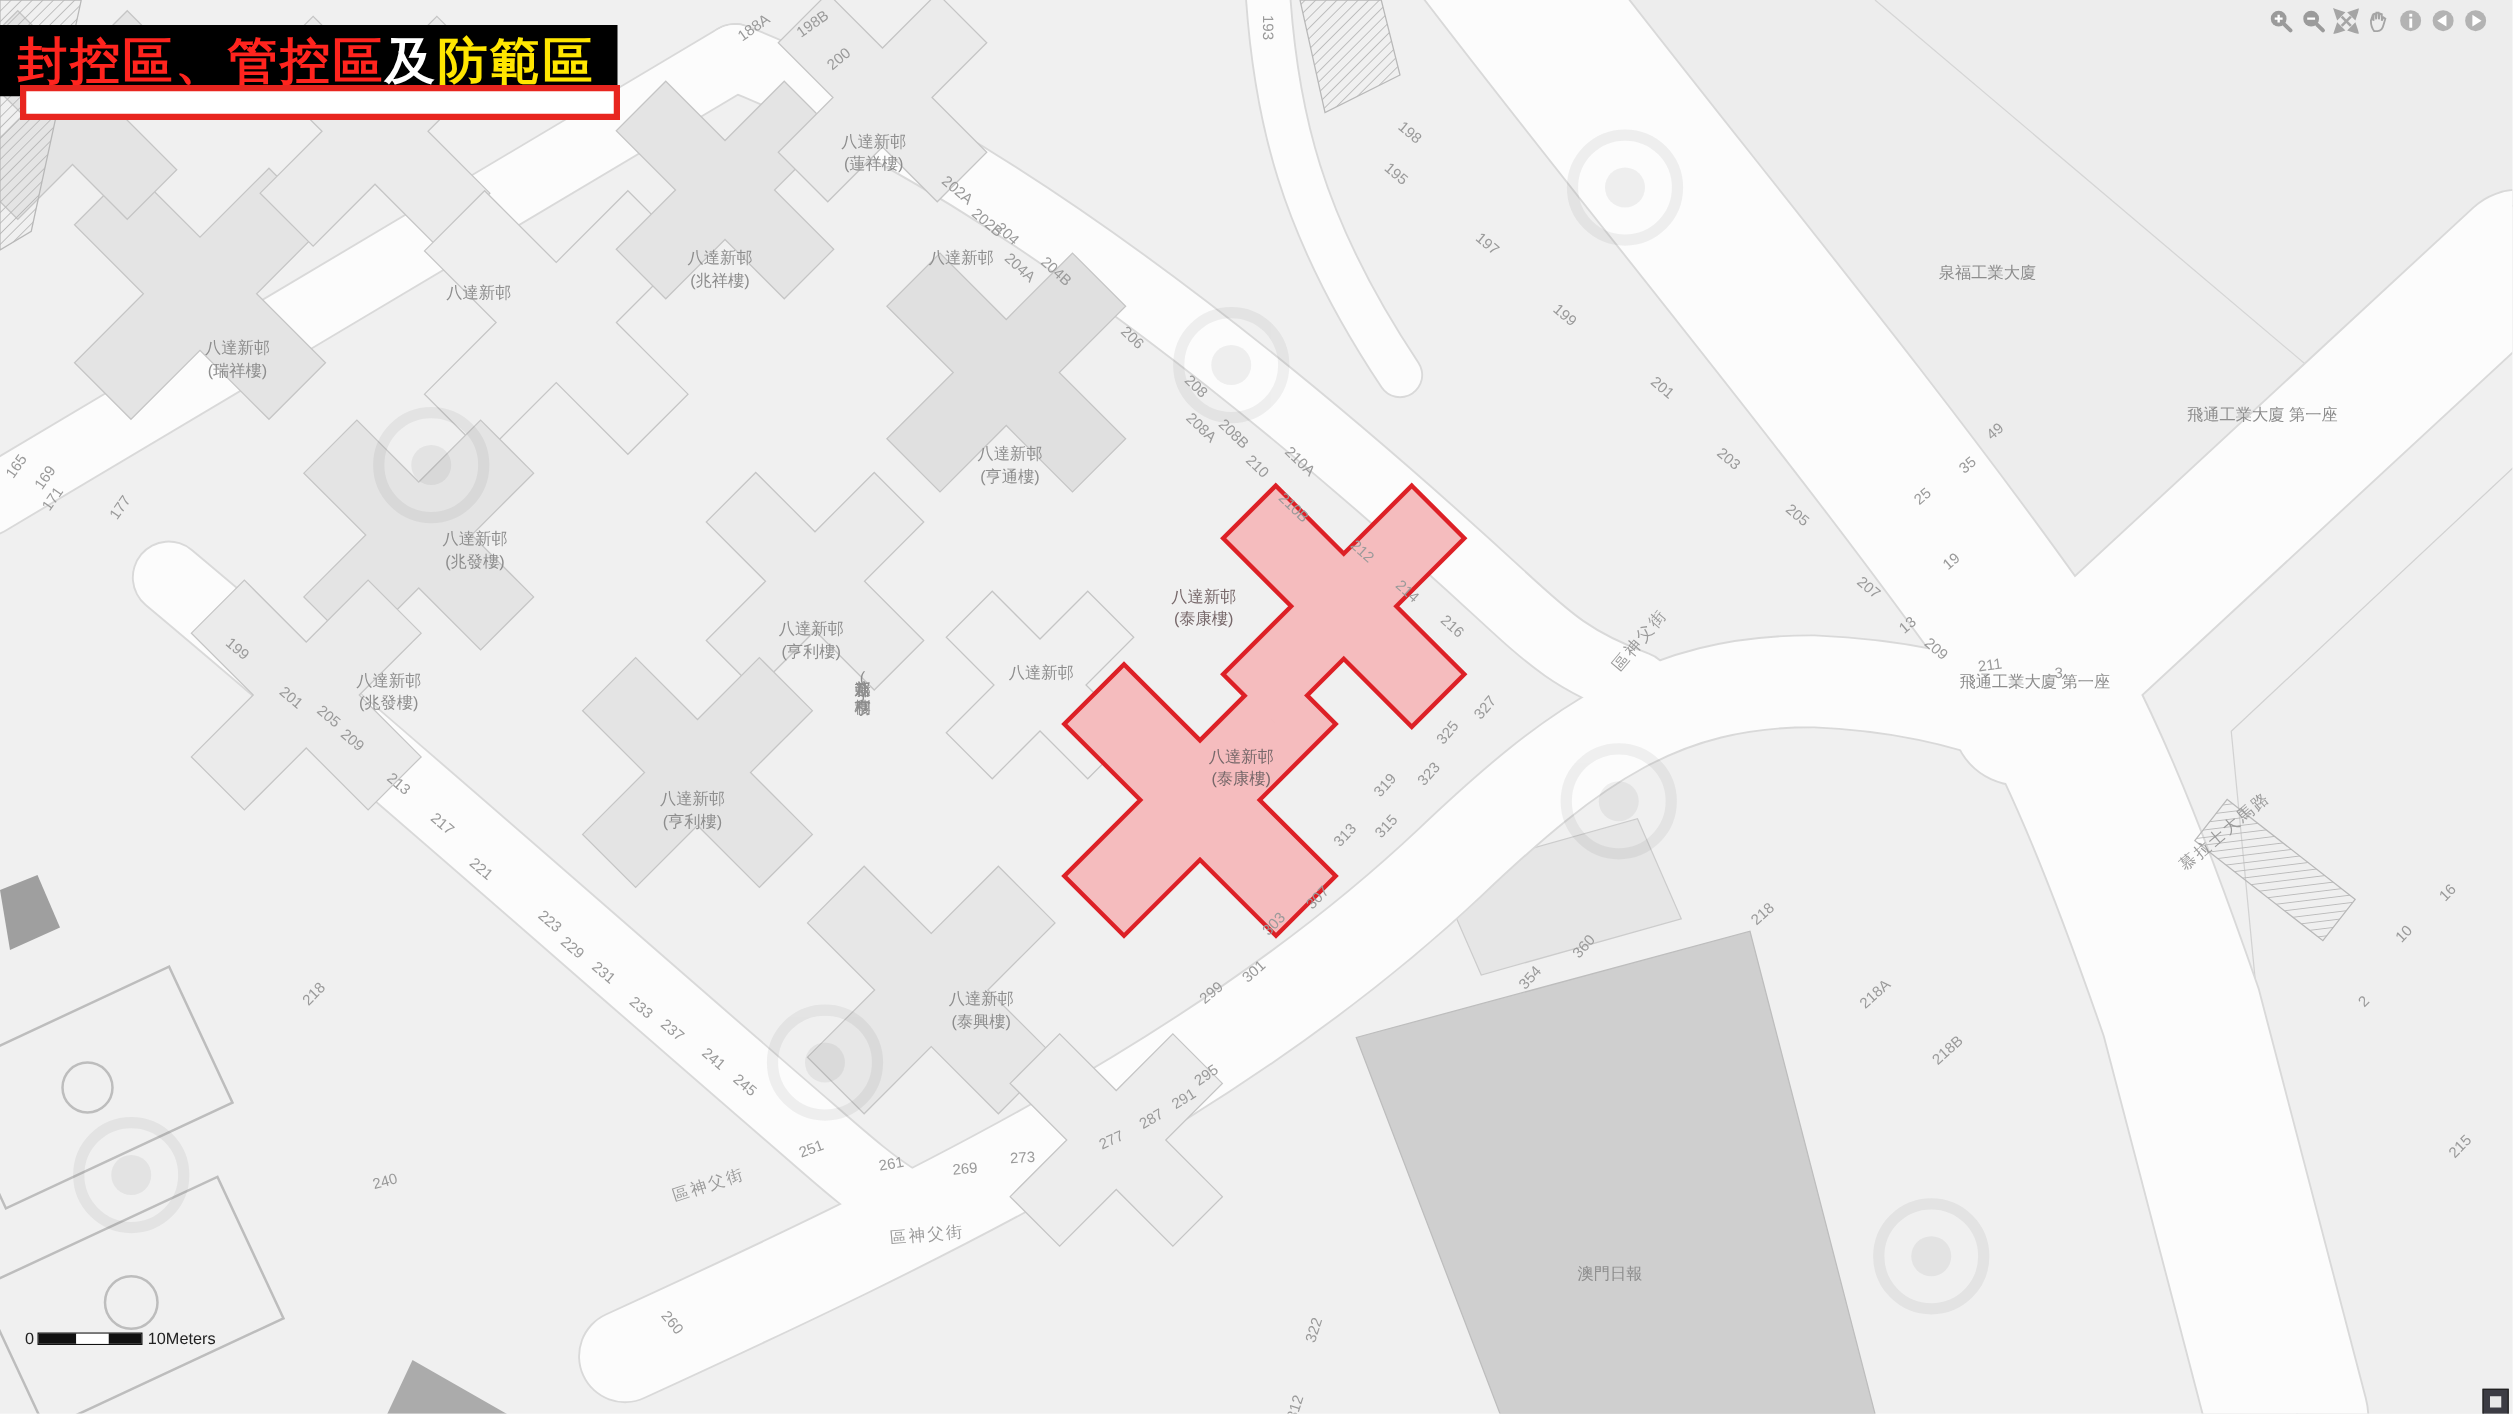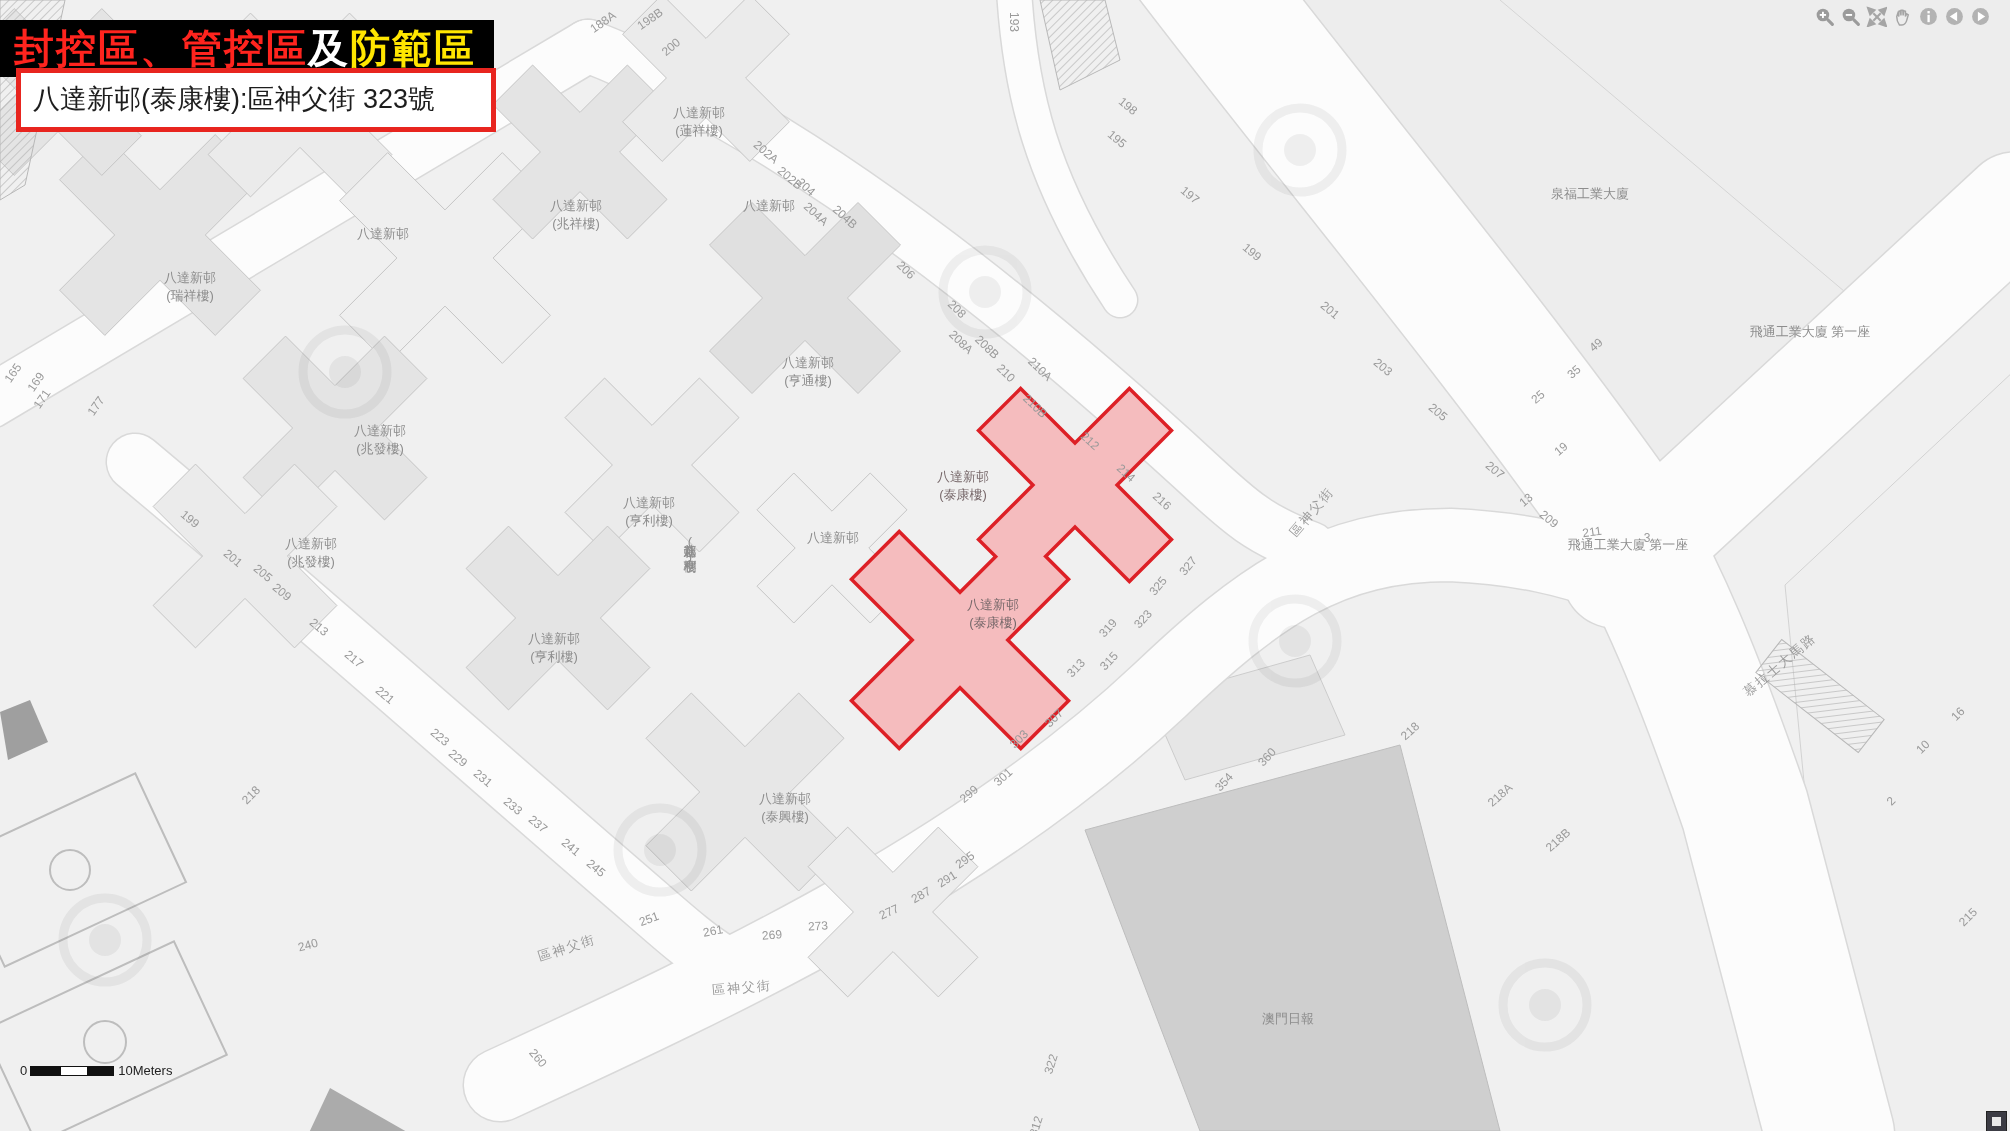--- a/index.html
+++ b/index.html
@@ -139,21 +139,21 @@
       <div class="map-label" style="left: 311px; top: 553px;">八達新邨
 (兆發樓)</div>
       <div class="map-label" style="left: 649px; top: 512px;">八達新邨
 (亨利樓)</div>
       <div class="map-label v-label" style="left: 690px; top: 549px;">八達新邨(亨利樓)</div>
       <div class="map-label" style="left: 833px; top: 538px;">八達新邨</div>
       <div class="map-label" style="left: 554px; top: 648px;">八達新邨
 (亨利樓)</div>
       <div class="map-label" style="left: 785px; top: 808px;">八達新邨
 (泰興樓)</div>
-      <div class="map-label" style="left: 1590px; top: 194px; font-family: Liberation Serif, serif;">泉福工業大廈</div>
+      <div class="map-label" style="left: 1590px; top: 218px; font-family: Liberation Serif, serif;">泉福工業大廈</div>
       <div class="map-label" style="left: 1810px; top: 332px;">飛通工業大廈 第一座</div>
       <div class="map-label" style="left: 1628px; top: 545px;">飛通工業大廈 第一座</div>
       <div class="map-label" style="left: 1288px; top: 1019px;">澳門日報</div>
       <div class="map-label zone-label" style="left: 963px; top: 486px;">八達新邨
 (泰康樓)</div>
       <div class="map-label zone-label" style="left: 993px; top: 614px;">八達新邨
 (泰康樓)</div>
       <div class="street-name" style="left: 1312px; top: 512px; transform: translate(-50%, -50%) rotate(-50deg);">區神父街</div>
       <div class="street-name" style="left: 742px; top: 988px; transform: translate(-50%, -50%) rotate(-5deg);">區神父街</div>
       <div class="street-name" style="left: 567px; top: 948px; transform: translate(-50%, -50%) rotate(-18deg);">區神父街</div>
@@ -245,21 +245,20 @@
       <div class="street-number" style="left: 1968px; top: 917px; transform: translate(-50%, -50%) rotate(-45deg);">215</div>
     </div>
 
   <div id="title-banner">
     <span style="color: rgb(255, 36, 30);">封控區、管控區</span>
       <span style="color: rgb(255, 255, 255);">及</span>
       <span style="color: rgb(255, 230, 0);">防範區</span>
   </div>
 
   <div id="info-box">
-    <div class="line2">八達新邨(泰康樓):區神父街 323號</div>
   </div>
 
   <div id="map-toolbar">
       <svg viewBox="0 0 20 20" class="tool-icon">
         <circle cx="8.5" cy="8.5" r="6" fill="#9b9b9b"></circle>
         <line x1="13" y1="13" x2="17.5" y2="17.5" stroke="#9b9b9b" stroke-width="3" stroke-linecap="round"></line>
         <line x1="5.5" y1="8.5" x2="11.5" y2="8.5" stroke="#fff" stroke-width="1.8"></line>
         <line x1="8.5" y1="5.5" x2="8.5" y2="11.5" stroke="#fff" stroke-width="1.8"></line>
       </svg>
       <svg viewBox="0 0 20 20" class="tool-icon">

